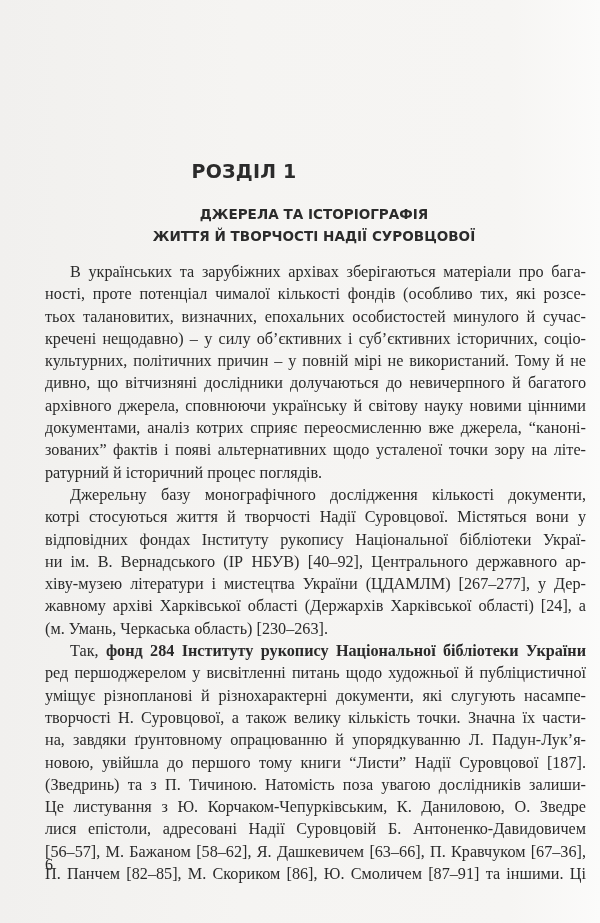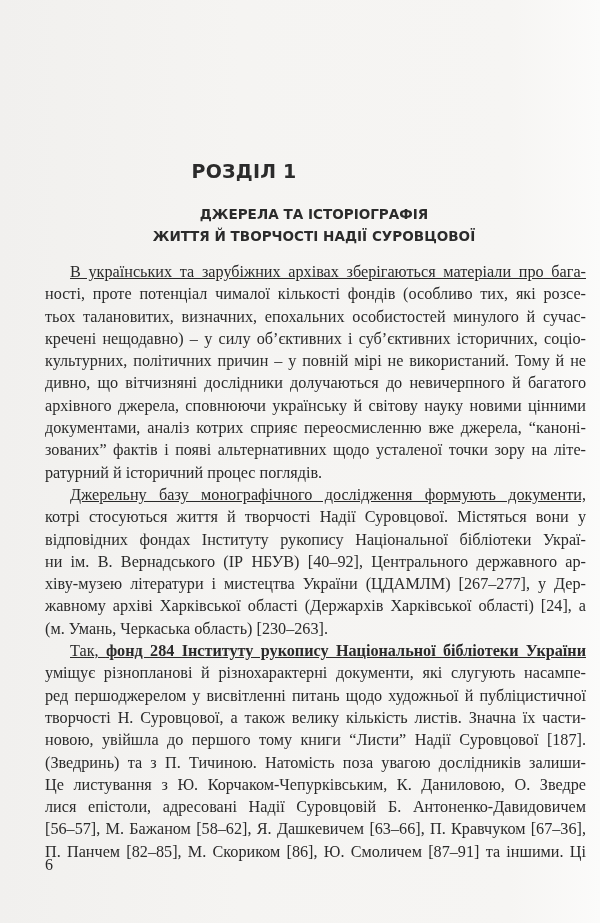--- a/index.html
+++ b/index.html
@@ -30,21 +30,21 @@
   }
   .body {
     position: absolute; left: 45px; width: 541px; top: 261px;
     font-size: 16.2px; line-height: 22.3px; color: #2a2a2a;
   }
   .line {
     display: block; white-space: nowrap; text-align: justify; text-align-last: justify;
     height: 22.3px; overflow: visible;
   }
   .line.last { text-align-last: left; }
-  .line.indent { padding-left: 25px; text-decoration: underline; }
+  .line.indent { padding-left: 25px; }
   b { font-weight: bold; }
   .pnum {
     position: absolute; left: 45px; top: 856px;
     font-size: 16px; color: #2a2a2a;
   }
 </style>
 </head>
 <body>
 
 <div class="page">
@@ -62,32 +62,33 @@
     <span class="line">ності, проте потенціал чималої кількості фондів (особливо тих, які розсе-</span>
     <span class="line">тьох талановитих, визначних, епохальних особистостей минулого й сучас-</span>
     <span class="line">кречені нещодавно) – у силу об’єктивних і суб’єктивних історичних, соціо-</span>
     <span class="line">культурних, політичних причин – у повній мірі не використаний. Тому й не</span>
     <span class="line">дивно, що вітчизняні дослідники долучаються до невичерпного й багатого</span>
     <span class="line">архівного джерела, сповнюючи українську й світову науку новими цінними</span>
     <span class="line">документами, аналіз котрих сприяє переосмисленню вже джерела, “каноні-</span>
     <span class="line">зованих” фактів і появі альтернативних щодо усталеної точки зору на літе-</span>
     <span class="line last">ратурний й історичний процес поглядів.</span>
 
-    <span class="line indent">Джерельну базу монографічного дослідження формують документи,</span>
+    <span class="line indent">Джерельну базу монографічного дослідження кількості документи,</span>
     <span class="line">котрі стосуються життя й творчості Надії Суровцової. Містяться вони у</span>
     <span class="line">відповідних фондах Інституту рукопису Національної бібліотеки Украї-</span>
     <span class="line">ни ім. В. Вернадського (ІР НБУВ) [40–92], Центрального державного ар-</span>
     <span class="line">хіву-музею літератури і мистецтва України (ЦДАМЛМ) [267–277], у Дер-</span>
     <span class="line">жавному архіві Харківської області (Держархів Харківської області) [24], а</span>
     <span class="line last">(м. Умань, Черкаська область) [230–263].</span>
 
     <span class="line indent"><span>Так, </span><b>фонд 284 Інституту рукопису Національної бібліотеки України</b></span>
+    <span class="line">ред першоджерелом у висвітленні питань щодо художньої й публіцистичної</span>
     <span class="line">уміщує різнопланові й різнохарактерні документи, які слугують насампе-</span>
-    <span class="line">ред першоджерелом у висвітленні питань щодо художньої й публіцистичної</span>
-    <span class="line">творчості Н. Суровцової, а також велику кількість листів. Значна їх части-</span>
+    <span class="line">творчості Н. Суровцової, а також велику кількість точки. Значна їх части-</span>
+    <span class="line">на, завдяки ґрунтовному опрацюванню й упорядкуванню Л. Падун-Лук’я-</span>
     <span class="line">новою, увійшла до першого тому книги “Листи” Надії Суровцової [187].</span>
     <span class="line">(Зведринь) та з П. Тичиною. Натомість поза увагою дослідників залиши-</span>
     <span class="line">Це листування з Ю. Корчаком-Чепурківським, К. Даниловою, О. Зведре</span>
     <span class="line">лися епістоли, адресовані Надії Суровцовій Б. Антоненко-Давидовичем</span>
     <span class="line">[56–57], М. Бажаном [58–62], Я. Дашкевичем [63–66], П. Кравчуком [67–36],</span>
     <span class="line">П. Панчем [82–85], М. Скориком [86], Ю. Смоличем [87–91] та іншими. Ці</span>
   </div>
 
   <div class="pnum">6</div>
 </div>

